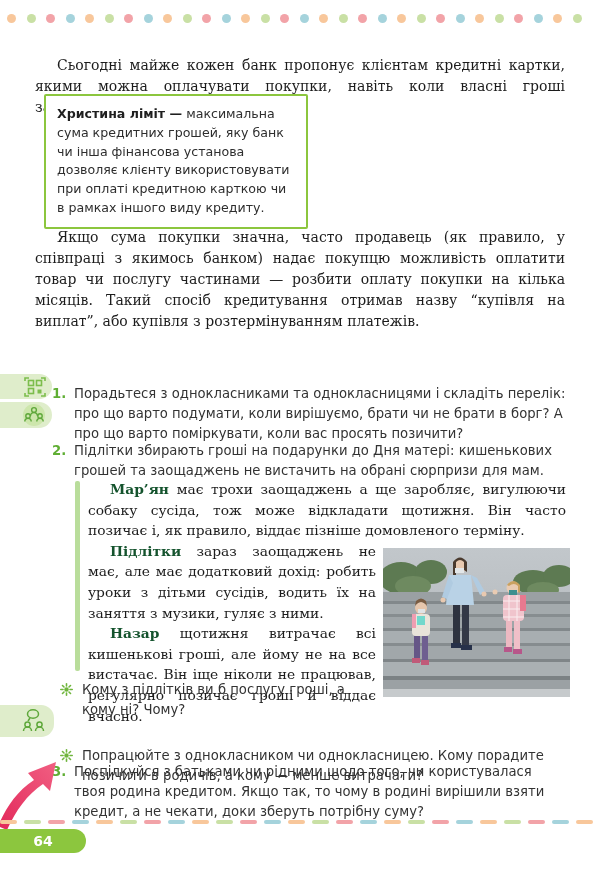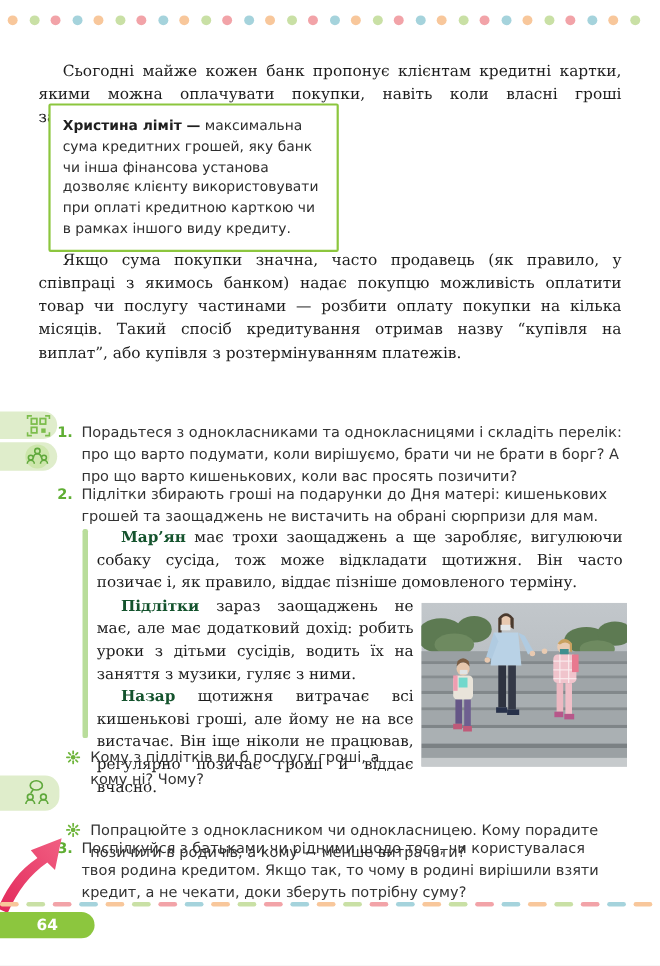--- a/index.html
+++ b/index.html
@@ -144,21 +144,21 @@
         <circle cx="7.5" cy="16.5" r="2.6"></circle>
           <path d="M3.5,23 a4,4 0 0 1 8,0"></path>
         <circle cx="19.5" cy="16.5" r="2.6"></circle>
           <path d="M15.5,23 a4,4 0 0 1 8,0"></path>
       </g>
     </svg>
   </div>
 
   <div class="task task1">
     <span class="num">1.</span>
-    <span>Порадьтеся з однокласниками та однокласницями і складіть перелік: про що варто подумати, коли вирішуємо, брати чи не брати в борг? А про що варто кишенькових, коли вас просять позичити?</span>
+    <span>Порадьтеся з однокласниками та однокласницями і складіть перелік: про що варто подумати, коли вирішуємо, брати чи не брати в борг? А про що варто поміркувати, коли вас просять позичити?</span>
   </div>
 
   <div class="task task2">
     <span class="num">2.</span>
     <span>Підлітки збирають гроші на подарунки до Дня матері: кишенькових грошей та заощаджень не вистачить на обрані сюрпризи для мам.</span>
   </div>
 
   <div class="greenbar"></div>
   <div class="chars">
     <p><span class="indent"></span><span class="char-name">Мар’ян</span><span> має трохи заощаджень а ще заробляє, вигулюючи собаку сусіда, тож може відкладати щотижня. Він часто позичає і, як правило, віддає пізніше домовленого терміну.</span></p>

